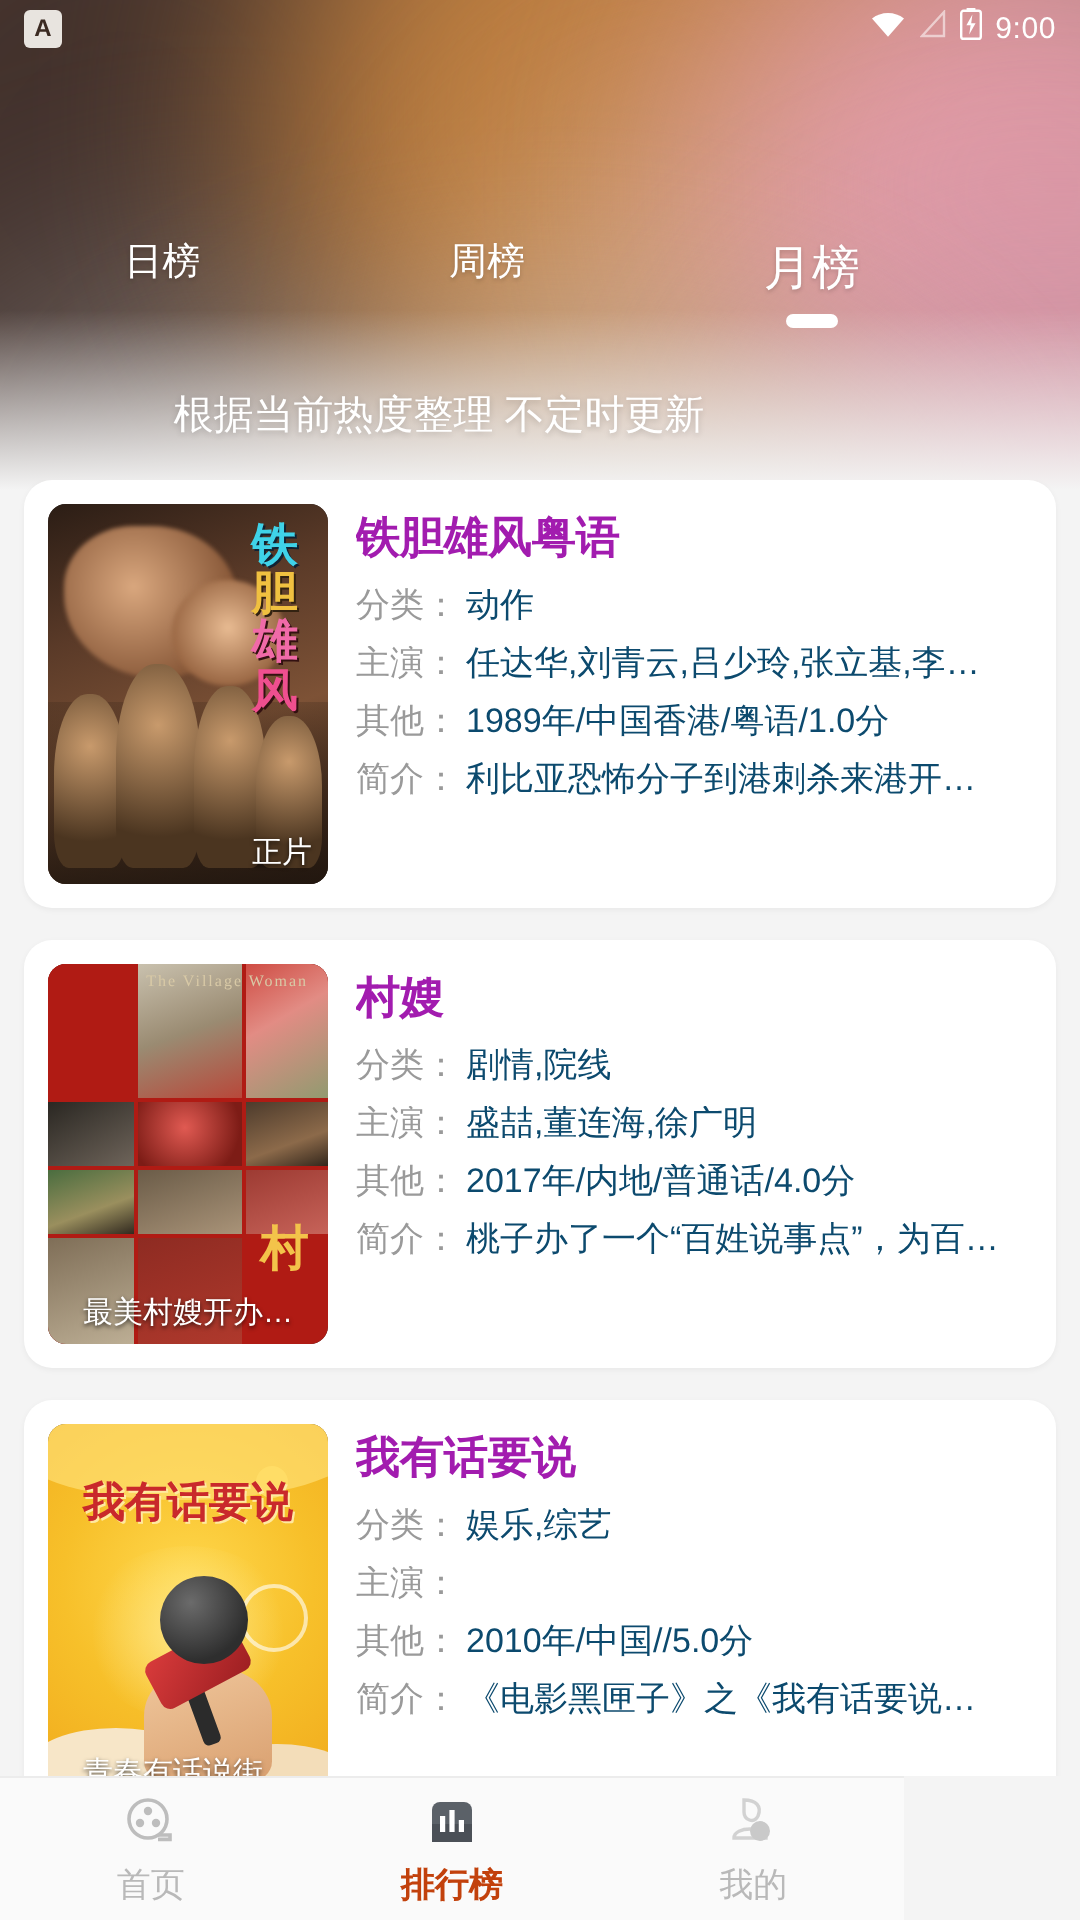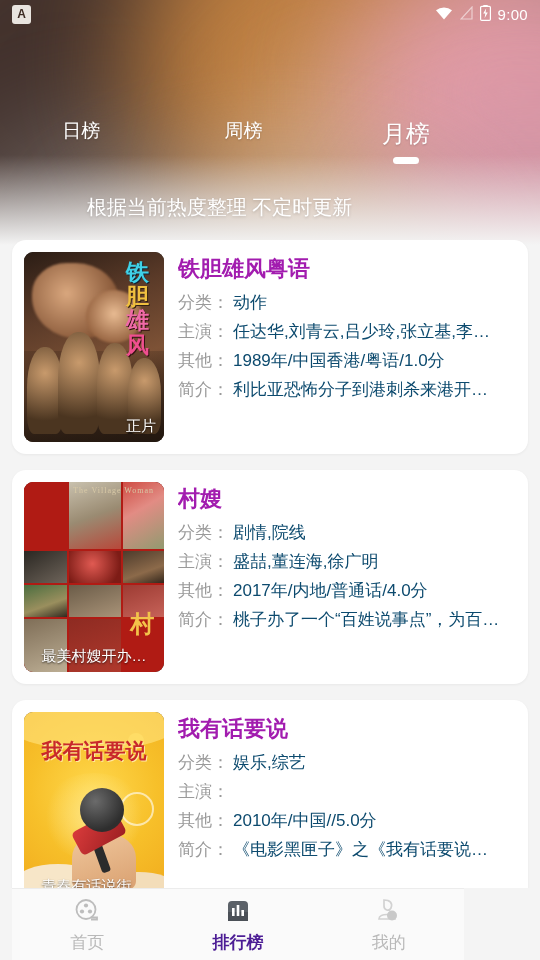--- a/index.html
+++ b/index.html
@@ -215,36 +215,36 @@
                    transform: rotate(-20deg); border-radius:3px; }
   .p3 .hand { position:absolute; left:34%; bottom:6%; width:46%; height:30%;
               background: linear-gradient(160deg,#f0c79c,#d9a070); border-radius: 42% 42% 18% 18%; }
   .p3 .cloud { position:absolute; left:-6%; bottom:2%; width:60%; height:18%;
                background:#f7e6c8; border-radius:50% 50% 0 0; }
   .p3 .cloud2 { position:absolute; right:-8%; bottom:1%; width:52%; height:15%;
                 background:#f3ddb9; border-radius:50% 50% 0 0; }
 
   
   .bottom-nav {
-    position: absolute; left: 12px; bottom: 0;
+    position: absolute; left: 0; bottom: 0;
     width: 452px; height: 72px;
     background: #fafafa;
     border-top: 1px solid #ececec;
     display: flex;
     z-index: 20;
     margin-top: 19px;
   }
   .nav-item {
     flex: 1;
     display: flex; flex-direction: column;
     align-items: center; justify-content: center;
     gap: 5px;
   }
   .nav-label { font-size: 17px; color: #b9b9b9; }
-  .nav-item.active .nav-label { color: #4c1d95; font-weight: bold; }
+  .nav-item.active .nav-label { color: #c2410c; font-weight: bold; }
   .nav-icon { width: 30px; height: 30px; display:flex; align-items:center; justify-content:center; }
 </style>
 </head>
 <body>
 
 <div id="app">
 
   <div class="header-bg">
     <div class="blob b1"></div>
     <div class="blob b2"></div>

